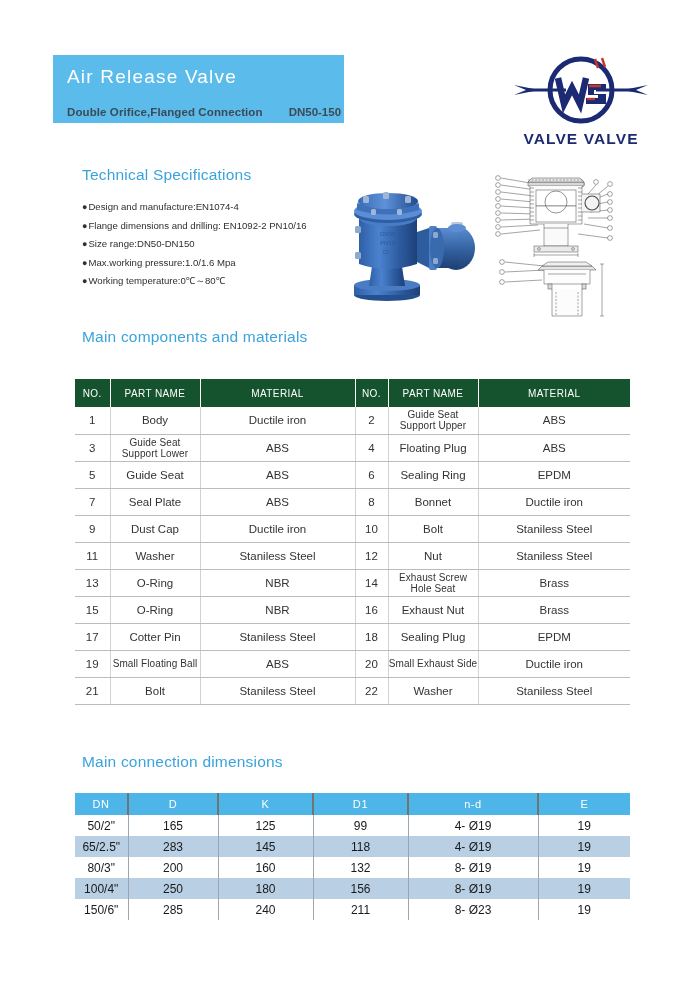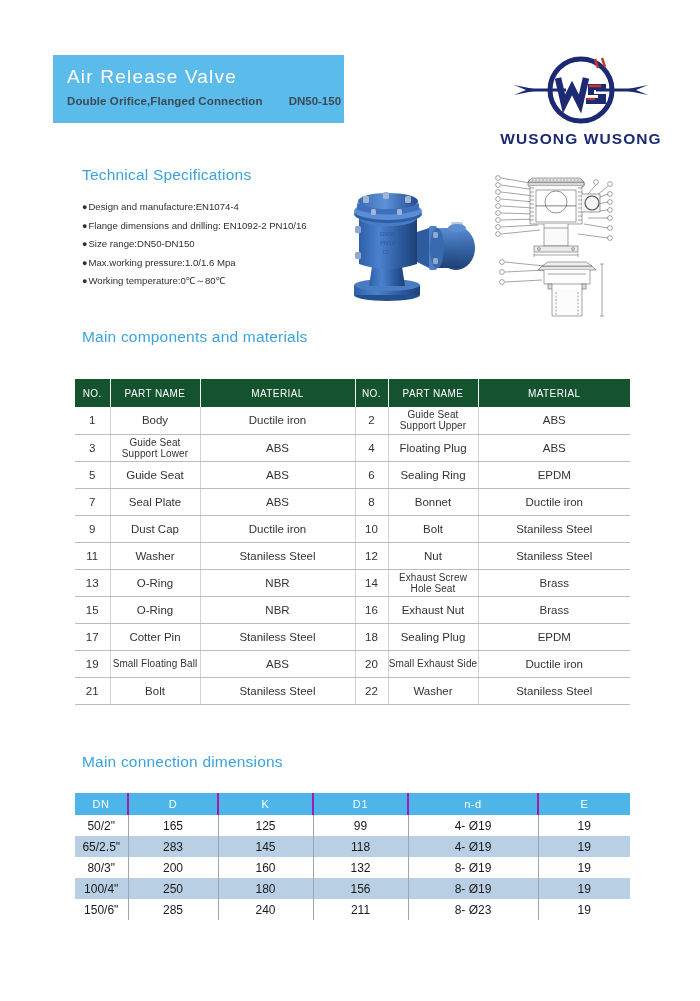--- a/index.html
+++ b/index.html
@@ -32,21 +32,21 @@
   .title-main {
     font-size: 19px;
     color: #ffffff;
     letter-spacing: 1.2px;
     font-weight: 400;
     line-height: 26px;
   }
   .title-sub-row {
     display: flex;
     align-items: flex-end;
-    margin-top: 5px;
+    margin-top: 16px;
   }
   .title-sub {
     font-size: 11.5px;
     color: #3c4a55;
     font-weight: bold;
     letter-spacing: 0.1px;
   }
   .title-dn {
     font-size: 11.5px;
     color: #3c4a55;
@@ -163,21 +163,21 @@
     width: 555px;
     table-layout: fixed;
   }
   .dim-table th {
     background: #4eb5e8;
     color: #ffffff;
     font-size: 11px;
     font-weight: normal;
     letter-spacing: 0.6px;
     height: 22px;
-    border-right: 2px solid #a21caf;
+    border-right: 2px solid #737373;
     text-align: center;
   }
   .dim-table th:last-child { border-right: none; }
   .dim-table td {
     height: 21px;
     font-size: 12px;
     color: #1a1a1a;
     text-align: center;
     border-right: 1px solid #9aa7b2;
     border-bottom: none;
@@ -213,21 +213,21 @@
       <path d="M62 26 L68 52 L76 36 L84 52 L90 26" fill="none" stroke="#1b2a73" stroke-width="6.5" stroke-linejoin="miter" stroke-linecap="butt"></path>
 
       <path d="M92 32 L110 32 L110 38 L98 38 L98 42 L110 42 L110 52 L90 52 L90 46 L102 46 L102 43 L92 43 Z" fill="#1b2a73"></path>
 
       <path d="M93 34 L105 34" stroke="#c0392b" stroke-width="2.6"></path>
       <path d="M91 47 L99 47" stroke="#c0392b" stroke-width="2.4"></path>
 
       <path d="M99 7 L102 16" stroke="#c0392b" stroke-width="2.4"></path>
       <path d="M106 6 L109 15" stroke="#c0392b" stroke-width="2.4"></path>
     </svg>
-    <div class="logo-text">WUSONG WUSONG</div>
+    <div class="logo-text">VALVE VALVE</div>
   </div>
 </div>
 
 <div class="section-title" id="spec-title">Technical Specifications</div>
 
 <div class="spec-list">
   <div class="spec-item"><span class="bullet">●</span><span>Design and manufacture:EN1074-4</span></div>
   <div class="spec-item"><span class="bullet">●</span><span>Flange dimensions and drilling: EN1092-2 PN10/16</span></div>
   <div class="spec-item"><span class="bullet">●</span><span>Size range:DN50-DN150</span></div>
   <div class="spec-item"><span class="bullet">●</span><span>Max.working pressure:1.0/1.6 Mpa</span></div>

